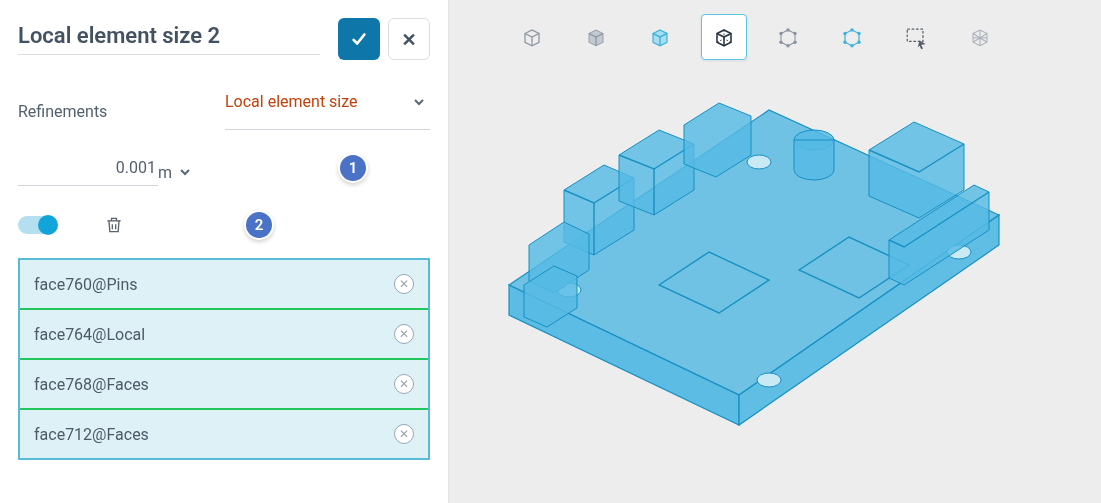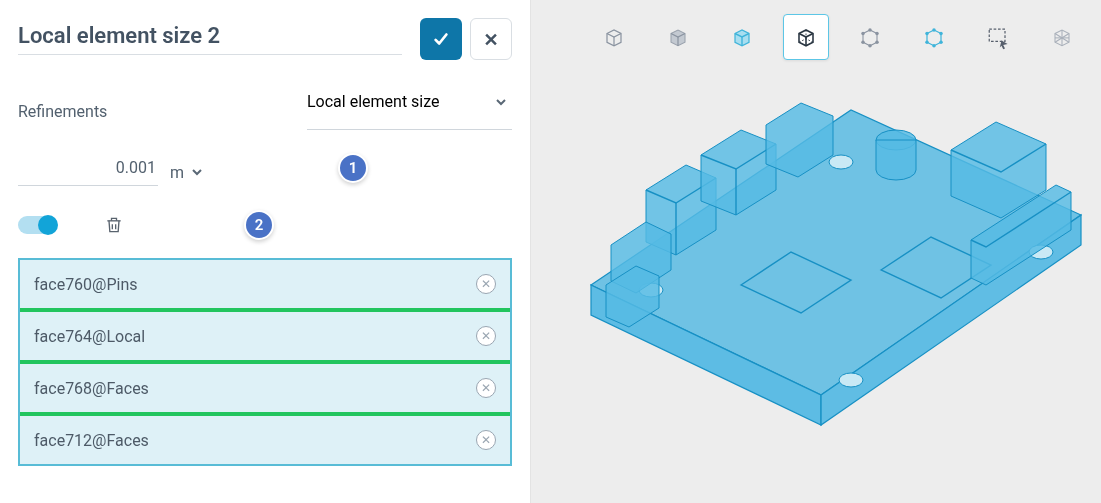--- a/index.html
+++ b/index.html
@@ -5,21 +5,21 @@
   * { box-sizing: border-box; margin: 0; padding: 0; }
   body {
     font-family: -apple-system, BlinkMacSystemFont, "Segoe UI", Roboto, sans-serif;
     background: #fff;
     width: 1101px;
     height: 503px;
     display: flex;
     overflow: hidden;
   }
   .panel {
-    width: 530px;
+    width: 448px;
     padding: 18px 18px 0 18px;
     display: flex;
     flex-direction: column;
     position: relative;
   }
   .header-row {
     display: flex;
     align-items: center;
     justify-content: space-between;
     margin-bottom: 4px;
@@ -69,28 +69,28 @@
   .select-field {
     display: flex;
     align-items: center;
     gap: 10px;
     min-width: 205px;
     justify-content: flex-end;
     flex-direction: column;
     align-items: stretch;
   }
   .select-inner { display: flex; align-items: center; justify-content: space-between; padding-right: 4px; }
-  .select-text { font-size: 16px; color: #000000; }
+  .select-text { font-size: 16px; color: #c2410c; }
   .chevron { width: 14px; height: 14px; }
   .chevron polyline { stroke: #5a6876; stroke-width: 2; fill: none; }
 
   .number-field {
     display: flex;
     align-items: center;
-    gap: 12px;
+    gap: 0;
     position: relative;
   }
   .num-wrap {
     display: flex;
     flex-direction: column;
     min-width: 140px;
   }
   .num-inner { display: flex; align-items: center; justify-content: flex-end; gap: 10px; padding-right: 2px; }
   .num-value { font-size: 16px; color: #53616f; }
   .unit-wrap { display: flex; align-items: center; gap: 6px; }
@@ -150,21 +150,21 @@
     padding: 0;
     display: flex;
     flex-direction: column;
   }
   .face-item {
     background: #def1f7;
     padding: 14px 14px;
     display: flex;
     align-items: center;
     justify-content: space-between;
-    border-bottom: 4px solid #22c55e;
+    border-bottom: 2px solid #22c55e;
   }
   .face-item:last-child { border-bottom: none; }
   .face-label { font-size: 16px; color: #4d5a67; }
   .face-remove {
     width: 20px;
     height: 20px;
     border-radius: 50%;
     border: 1.5px solid #9aa6b2;
     display: flex;
     align-items: center;

